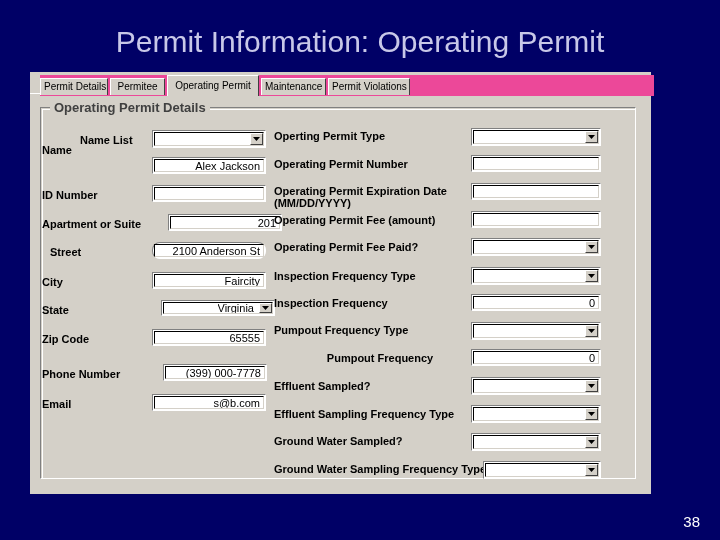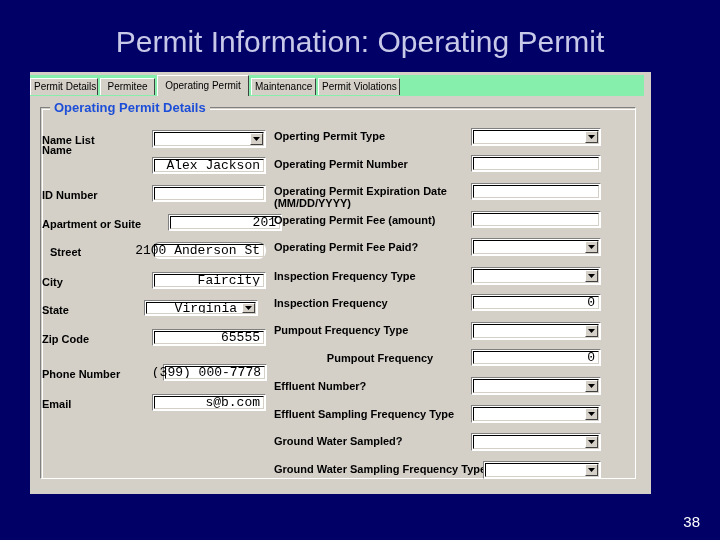--- a/index.html
+++ b/index.html
@@ -65,25 +65,25 @@
     left: 7px;
     top: 0;
     width: 621px;
     height: 422px;
     background: #d4d0c8;
   }
 
   
   #tab-strip {
     position: absolute;
-    left: 7px;
+    left: 17px;
     top: 3px;
     height: 21px;
     width: 614px;
-    background: #86efac;
+    background: #ec4899;
   }
   .tab {
     position: absolute;
     top: 3px;
     height: 17px;
     background: #d4d0c8;
     border-top: 1px solid #ffffff;
     border-left: 1px solid #ffffff;
     border-right: 1px solid #404040;
     box-sizing: border-box;
@@ -136,21 +136,21 @@
     border-bottom: none;
     border-right: none;
     box-sizing: border-box;
     pointer-events: none;
   }
   #group-title {
     position: absolute;
     left: 27px;
     top: 28px;
     background: #d4d0c8;
-    color: #1d4ed8;
+    color: #404040;
     font-size: 13px;
     font-weight: bold;
     padding: 0 4px;
     line-height: 15px;
     white-space: nowrap;
   }
 
   
   .field-label {
     position: absolute;
@@ -185,25 +185,25 @@
     border-bottom: 1px solid #d4d0c8;
     box-sizing: border-box;
   }
   .textbox-value {
     position: absolute;
     right: 3px;
     top: 0px;
     bottom: 0;
     display: flex;
     align-items: center;
-    font-size: 13px;
+    font-size: 11px;
     color: #000000;
     white-space: nowrap;
     overflow: hidden;
-    font-family: Liberation Mono, monospace;
+    font-family: Liberation Sans, sans-serif;
   }
   .combo-arrow {
     position: absolute;
     right: 2px;
     top: 2px;
     bottom: 2px;
     width: 13px;
     background: #d4d0c8;
     border-top: 1px solid #ffffff;
     border-left: 1px solid #ffffff;
@@ -234,21 +234,21 @@
       <div class="tab" style="left: 221px; width: 65px;">Maintenance</div>
       <div class="tab" style="left: 288px; width: 82px;">Permit Violations</div>
     </div>
 
   <div id="group-box">
     <div id="group-box-inner"></div>
   </div>
   <div id="group-title">Operating Permit Details</div>
 
   <div id="left-column">
-      <div class="field-label" style="left: 19px; top: 62px;">Name List</div>
+      <div class="field-label" style="left: 19px; top: 62px; padding-left: 38px;">Name List</div>
       <div class="textbox combo" style="left: 129px; top: 58px; width: 114px; height: 18px;">
         <div class="textbox-inner">
           <div class="textbox-value"></div>
         </div>
         <div class="combo-arrow">
           <svg width="7" height="4" viewBox="0 0 7 4">
             <polygon points="0,0 7,0 3.5,4" fill="#000000"></polygon>
           </svg>
         </div>
       </div>
@@ -276,21 +276,21 @@
           <div class="textbox-value">2100 Anderson St</div>
         </div>
       </div>
       <div class="field-label" style="left: 19px; top: 204px;">City</div>
       <div class="textbox" style="left: 129px; top: 200px; width: 114px; height: 17px;">
         <div class="textbox-inner">
           <div class="textbox-value">Faircity</div>
         </div>
       </div>
       <div class="field-label" style="left: 19px; top: 232px;">State</div>
-      <div class="textbox combo" style="left: 121px; top: 228px; width: 114px; height: 16px;">
+      <div class="textbox combo" style="left: 138px; top: 228px; width: 114px; height: 16px;">
         <div class="textbox-inner">
           <div class="textbox-value">Virginia</div>
         </div>
         <div class="combo-arrow">
           <svg width="7" height="4" viewBox="0 0 7 4">
             <polygon points="0,0 7,0 3.5,4" fill="#000000"></polygon>
           </svg>
         </div>
       </div>
       <div class="field-label" style="left: 19px; top: 261px;">Zip Code</div>
@@ -380,21 +380,21 @@
             <polygon points="0,0 7,0 3.5,4" fill="#000000"></polygon>
           </svg>
         </div>
       </div>
       <div class="field-label" style="left: 237px; top: 280px; width: 240px; text-align: center;">Pumpout Frequency</div>
       <div class="textbox" style="left: 448px; top: 277px; width: 130px; height: 17px;">
         <div class="textbox-inner">
           <div class="textbox-value">0</div>
         </div>
       </div>
-      <div class="field-label" style="left: 251px; top: 308px; width: 240px;">Effluent Number?</div>
+      <div class="field-label" style="left: 251px; top: 308px; width: 240px;">Effluent Sampled?</div>
       <div class="textbox combo" style="left: 448px; top: 305px; width: 130px; height: 18px;">
         <div class="textbox-inner">
           <div class="textbox-value"></div>
         </div>
         <div class="combo-arrow">
           <svg width="7" height="4" viewBox="0 0 7 4">
             <polygon points="0,0 7,0 3.5,4" fill="#000000"></polygon>
           </svg>
         </div>
       </div>

